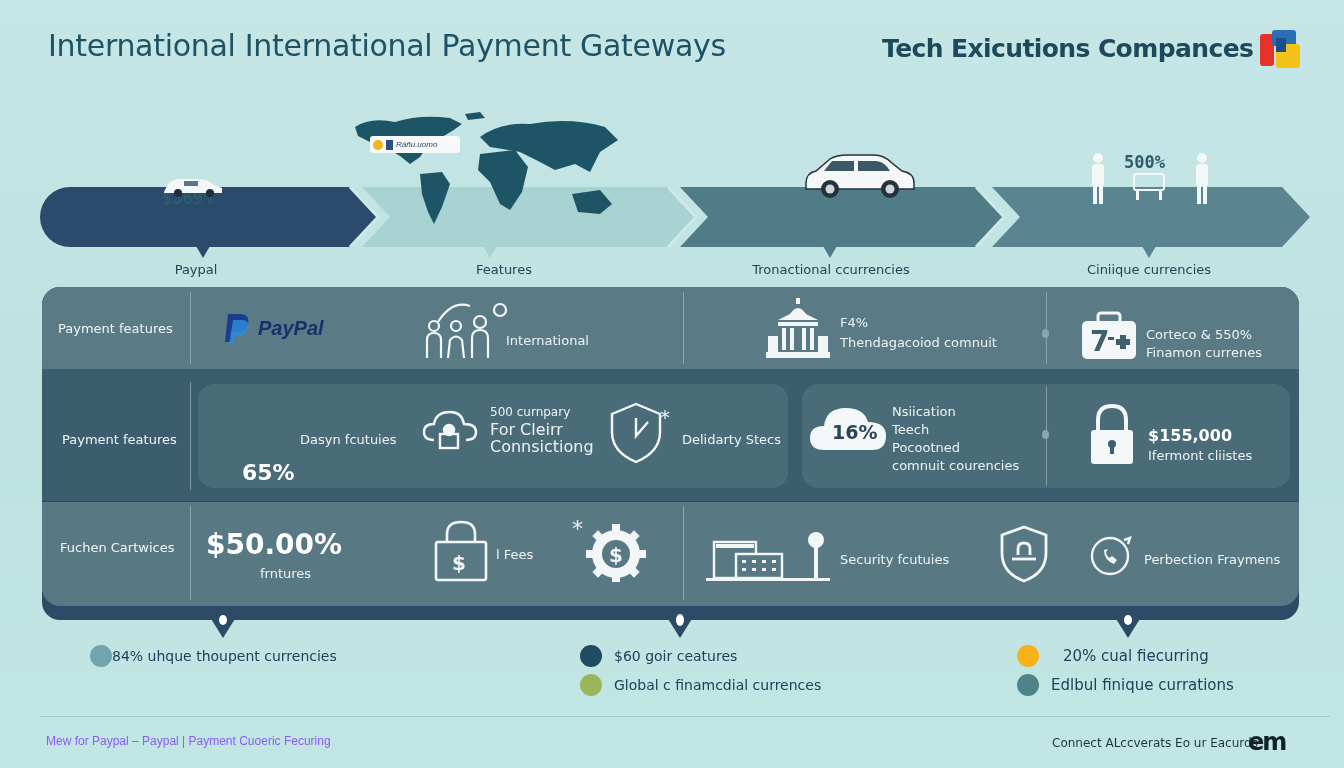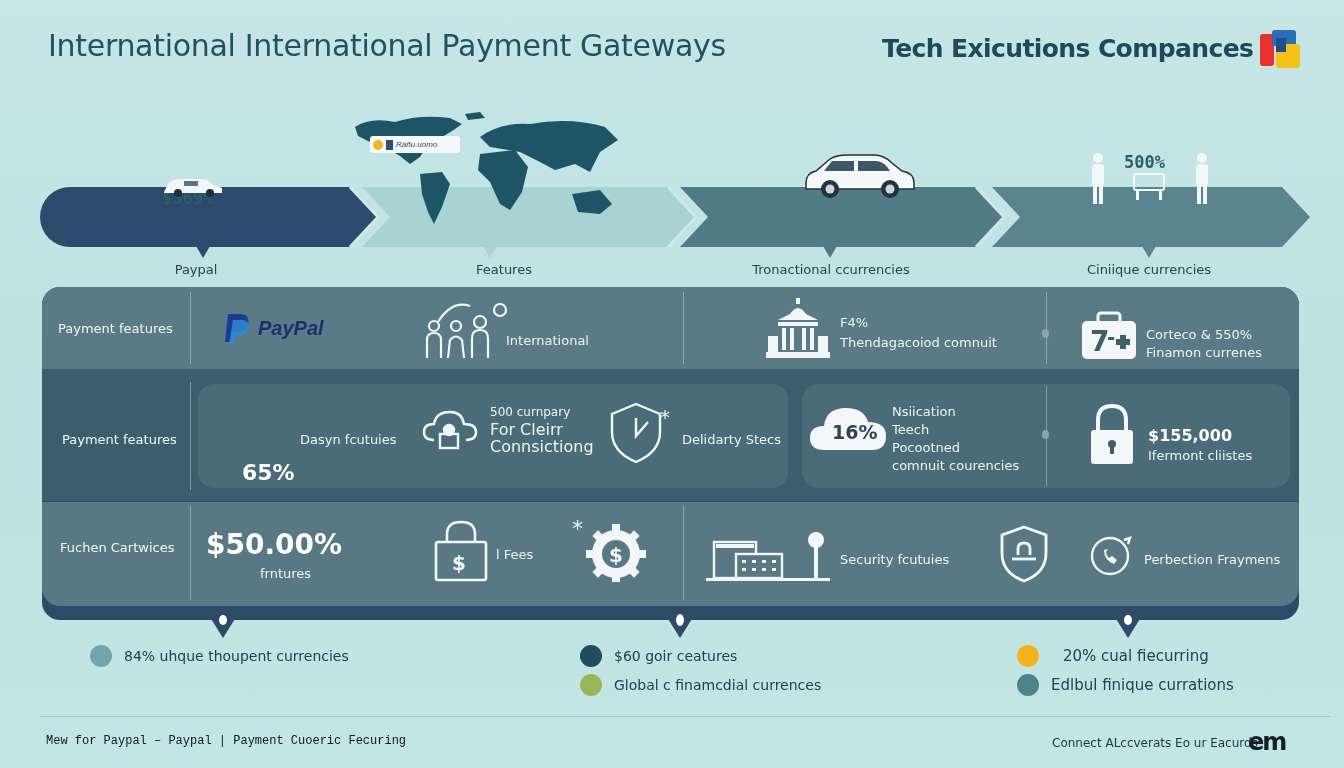--- a/index.html
+++ b/index.html
@@ -55,21 +55,21 @@
     background: #4a6c79; border-radius: 16px;
   }
   .vdiv { width: 1px; background: rgba(200,220,225,0.45); }
   .row-head { color: #f2f6f7; font-size: 13px; font-family: "DejaVu Sans", sans-serif; }
   .cell-text { color: #eef3f4; font-size: 13px; font-family: "DejaVu Sans", sans-serif; line-height: 17px; }
   .big { color: #fff; font-weight: bold; font-family: "DejaVu Sans", sans-serif; }
   .legend-dot { width: 22px; height: 22px; border-radius: 50%; }
   .legend-text { font-size: 14px; color: #21405a; font-family: "DejaVu Sans", sans-serif; }
 
   .footer-rule { left: 40px; top: 716px; width: 1290px; height: 1px; background: #9fc6c8; }
-  .footer-left { left: 46px; top: 734px; font-size: 12px; color: #0f172a; font-family: Liberation Mono, monospace; }
+  .footer-left { left: 46px; top: 734px; font-size: 12px; color: #8b5cf6; font-family: Liberation Sans, sans-serif; }
   .footer-right { left: 1052px; top: 736px; font-size: 12px; color: #1f3442; font-family: "DejaVu Sans", sans-serif; }
   .footer-logo { left: 1248px; top: 728px; font-size: 24px; font-weight: bold; color: #12202a; font-family: "DejaVu Sans", sans-serif; letter-spacing: -2px; }
   svg { display: block; }
 </style>
 </head>
 <body>
 
 <div class="abs title">International International Payment Gateways</div>
 <div class="abs brand">Tech Exicutions Compances</div>
 <div class="abs brand-logo">
@@ -367,21 +367,21 @@
       <ellipse cx="15" cy="6" rx="4" ry="6" fill="#fff"></ellipse>
     </svg>
 </div>
 <div class="abs" style="left:1113px;top:614px;z-index:3;">
   <svg width="30" height="26" viewBox="0 0 30 26">
       <path d="M0 0 H30 L15 24Z" fill="#2d4a66"></path>
       <ellipse cx="15" cy="6" rx="4" ry="5" fill="#fff"></ellipse>
     </svg>
 </div>
 
-<div class="abs" style="left:90px;top:645px;display:flex;align-items:center;gap:12px;">
+<div class="abs" style="left:90px;top:645px;display:flex;align-items:center;">
   <span class="legend-dot" style="background:#6fa6ad;"></span>
   <span class="legend-text">84% uhque thoupent currencies</span>
 </div>
 <div class="abs" style="left:580px;top:645px;display:flex;align-items:center;gap:12px;">
   <span class="legend-dot" style="background:#1f4b63;"></span>
   <span class="legend-text">$60 goir ceatures</span>
 </div>
 <div class="abs" style="left:580px;top:674px;display:flex;align-items:center;gap:12px;">
   <span class="legend-dot" style="background:#9bb55a;"></span>
   <span class="legend-text">Global c finamcdial currences</span>

